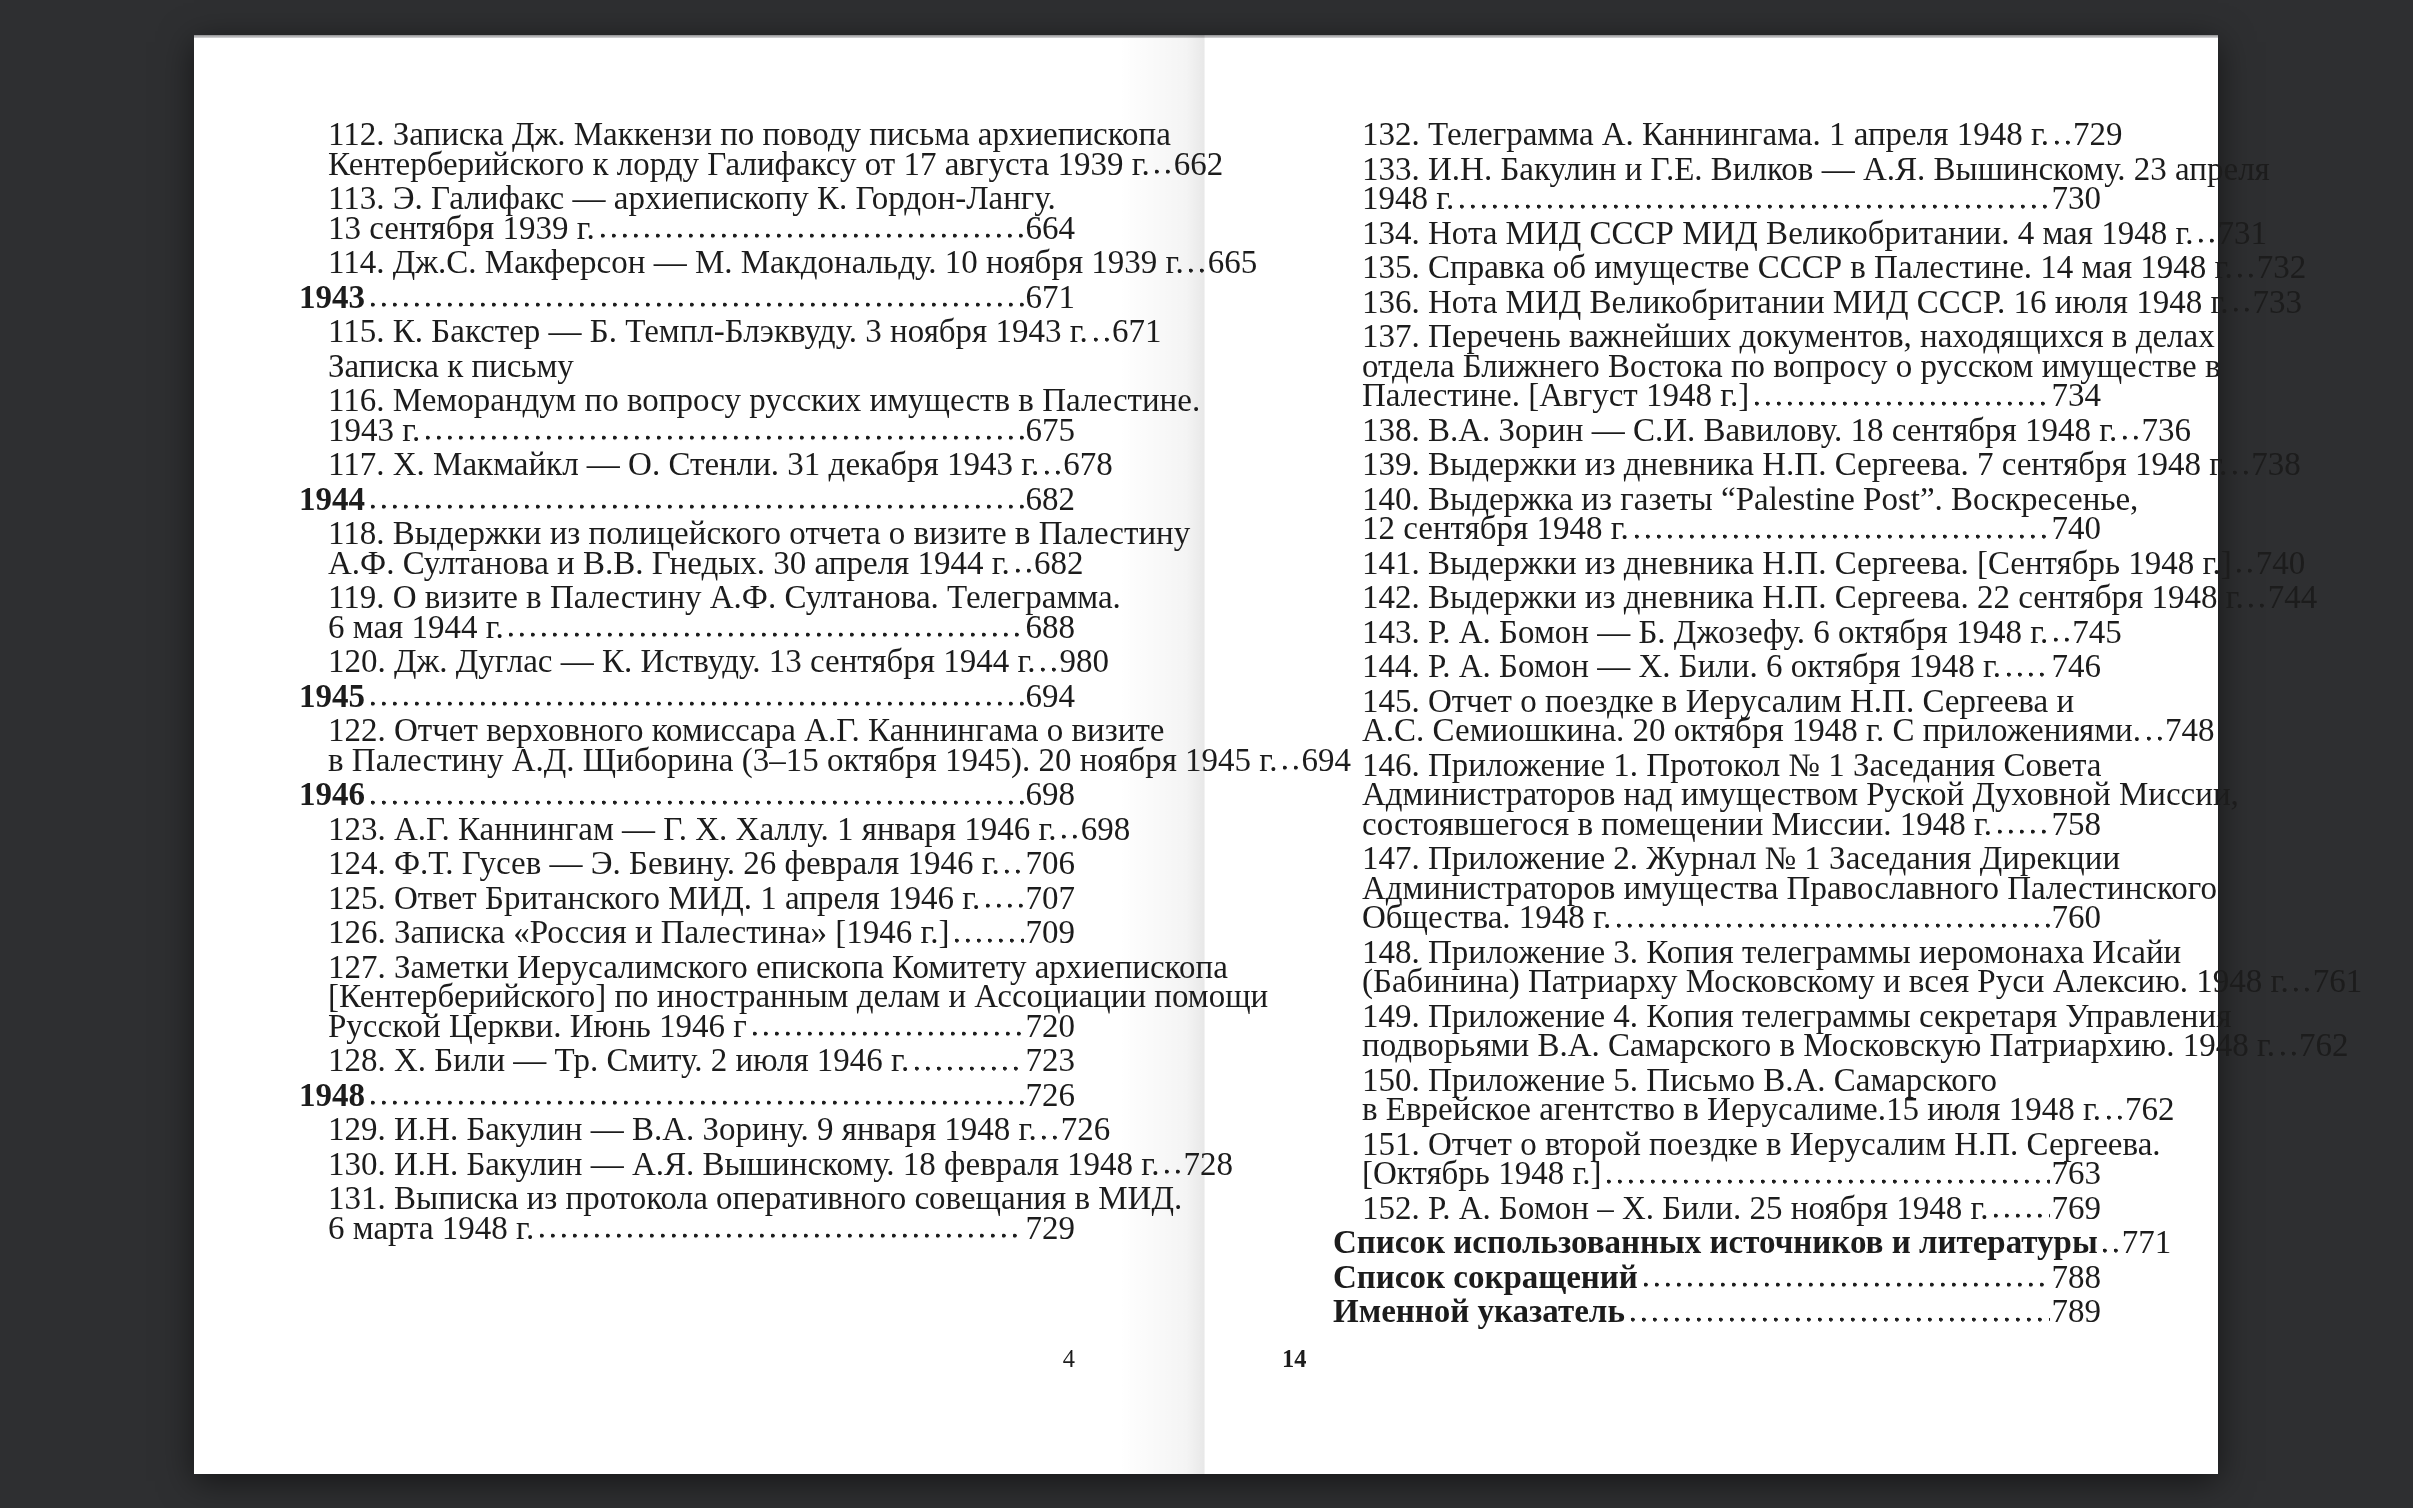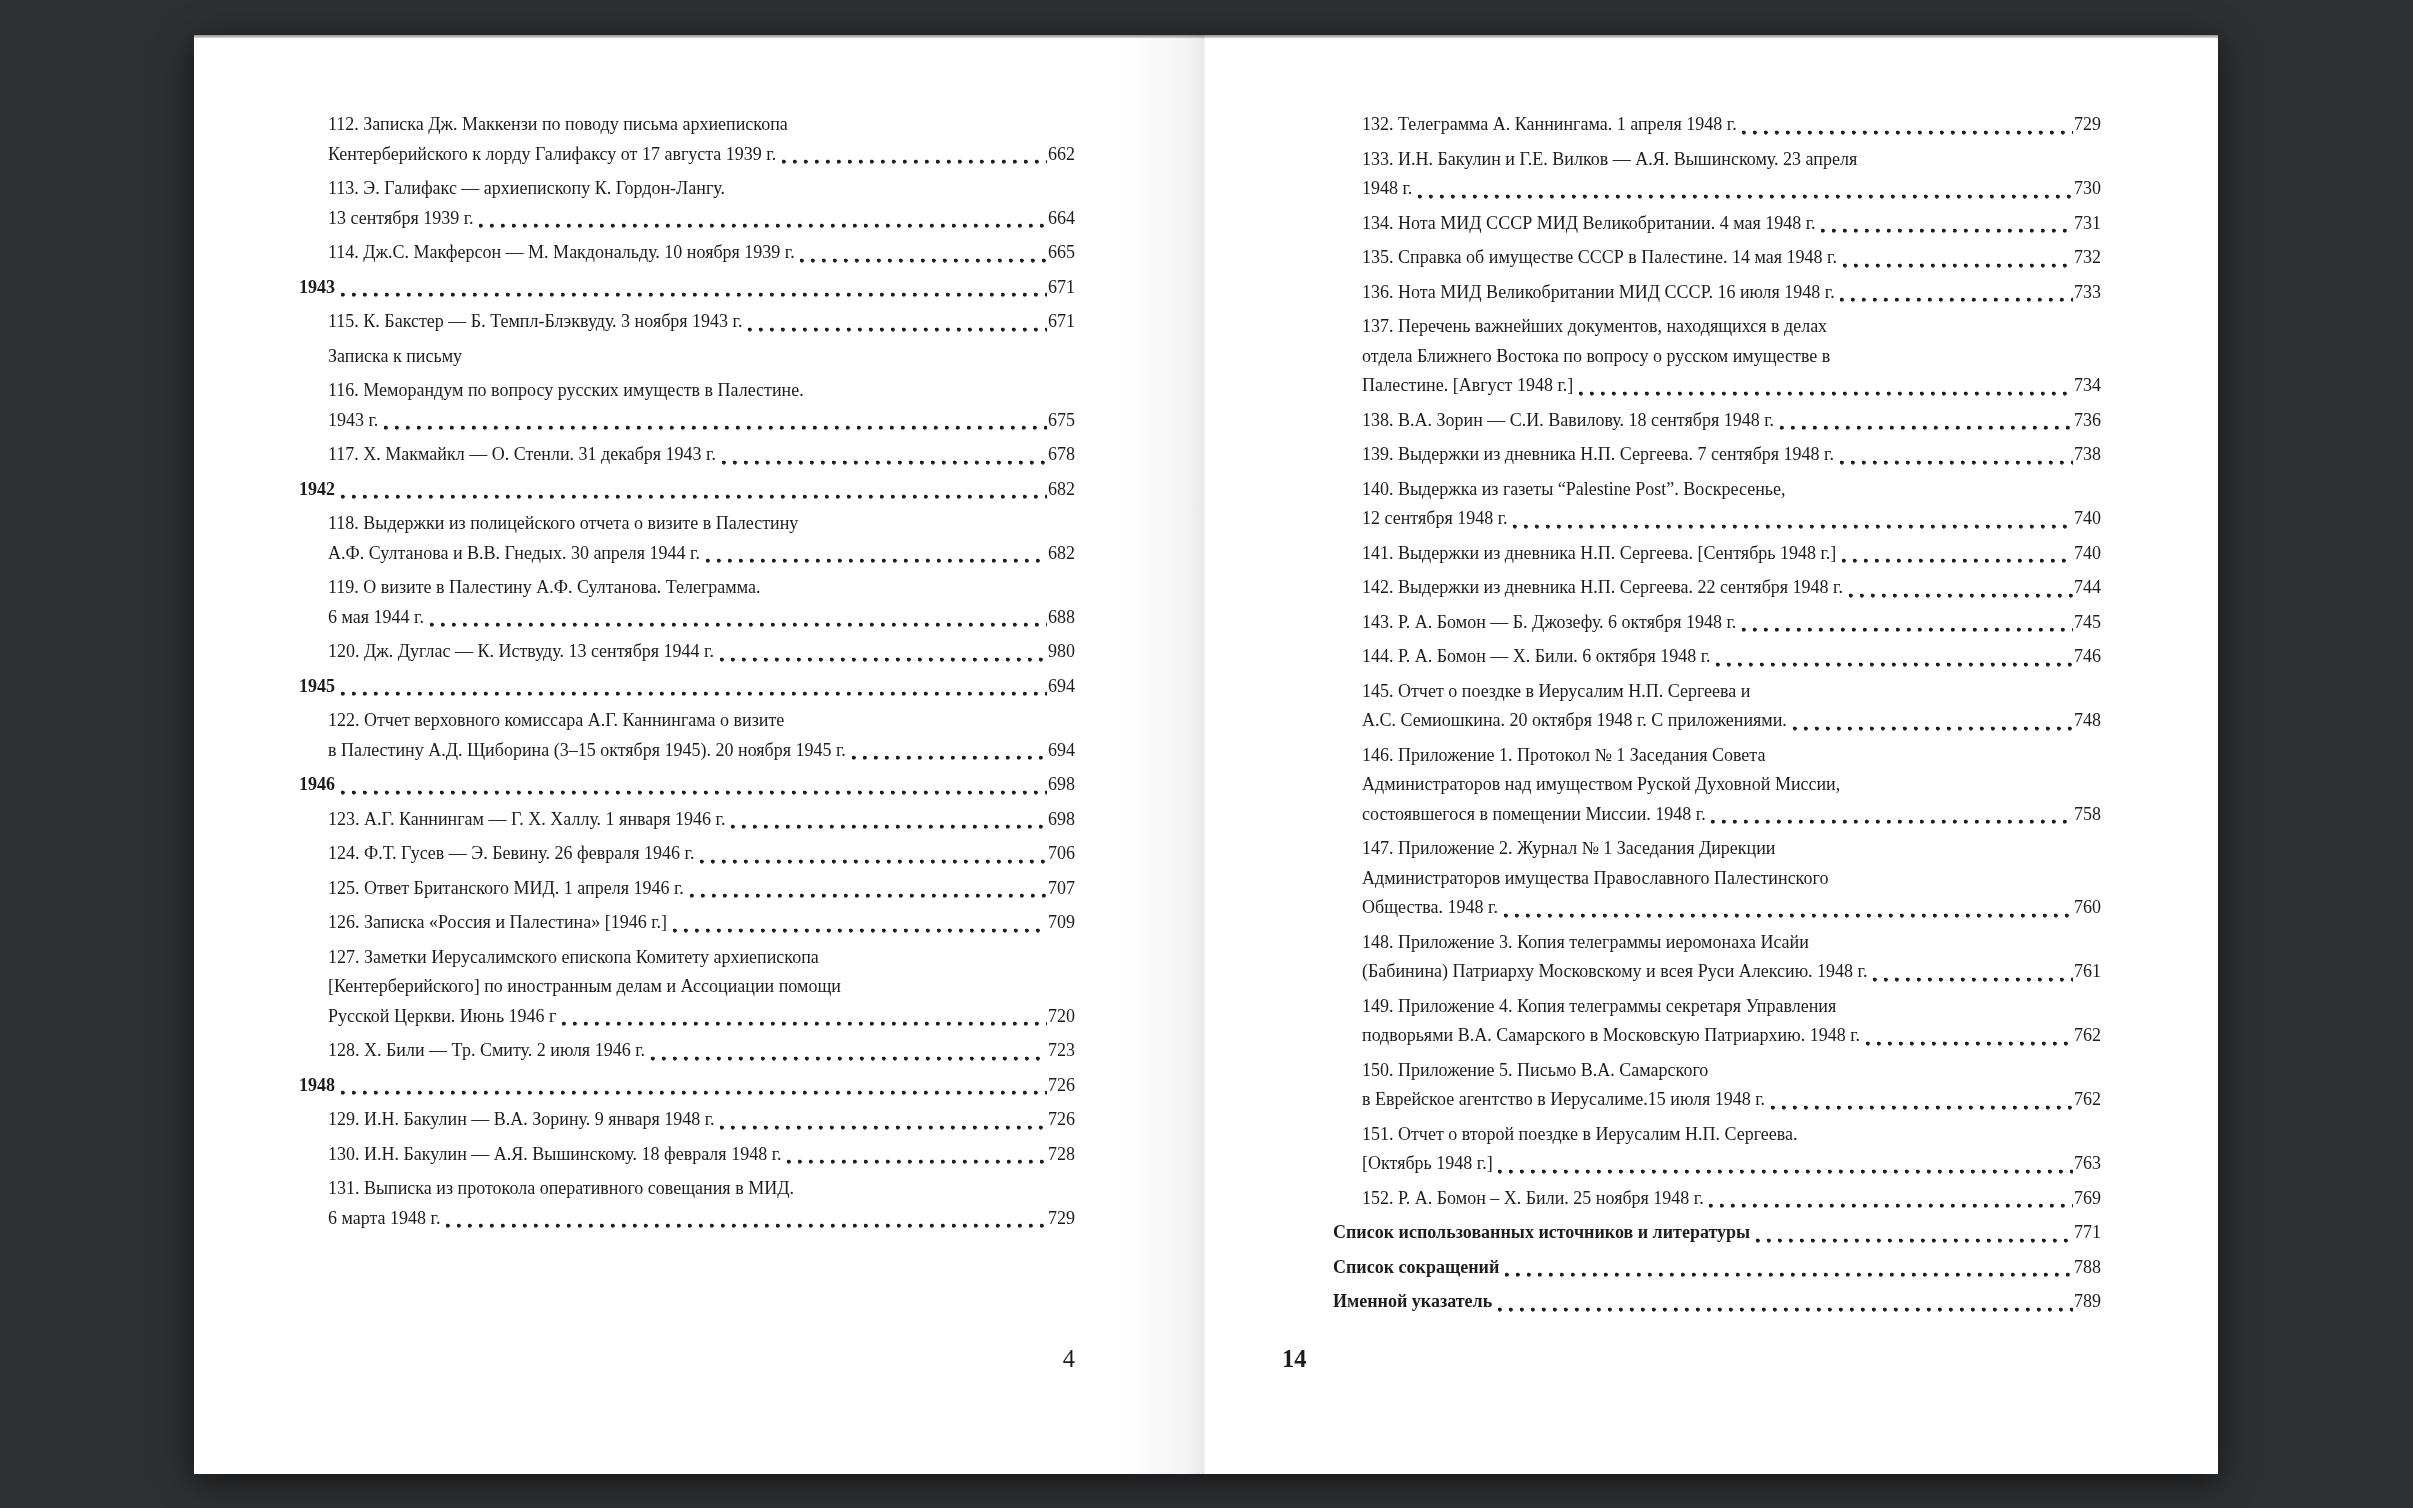--- a/index.html
+++ b/index.html
@@ -16,22 +16,22 @@
   }
   .page-edge-top{
     position:absolute;left:0;top:0;width:100%;height:2.9px;
     background:linear-gradient(to bottom,#8f8f91,#d8d8da);
   }
   .gutter{
     position:absolute;top:0;left:925px;width:86px;height:100%;
     background:linear-gradient(to right,rgba(0,0,0,0) 0%,rgba(0,0,0,0.045) 78%,rgba(0,0,0,0.09) 99%,rgba(0,0,0,0) 100%);
   }
   .col{
-    position:absolute;top:75px;
-    font-size:18px;line-height:29.5px;color:#1c1c1c;
+    position:absolute;top:85px;
+    font-size:33px;line-height:29.5px;color:#1c1c1c;
   }
   #col-left{left:105px;width:776px;}
   #col-right{left:1139px;width:768px;}
   .entry{margin:0 0 5px 0;}
   .entry.item{padding-left:29px;}
   .entry.year .txt,.entry.section .txt{font-weight:bold;}
   .tline{white-space:nowrap;}
   .tline.last{display:flex;align-items:baseline;}
   .txt{white-space:nowrap;}
   .leader{
@@ -103,21 +103,21 @@
         </div>
         <div class="entry item">
           <div class="tline last">
             <span class="txt">117. Х. Макмайкл — О. Стенли. 31 декабря 1943 г.</span>
             <span class="leader"></span>
             <span class="pnum">678</span>
           </div>
         </div>
         <div class="entry year">
           <div class="tline last">
-            <span class="txt">1942</span>
+            <span class="txt">1944</span>
             <span class="leader"></span>
             <span class="pnum">682</span>
           </div>
         </div>
         <div class="entry item">
           <div class="tline"><span class="txt">118. Выдержки из полицейского отчета о визите в Палестину</span></div>
           <div class="tline last">
             <span class="txt">А.Ф. Султанова и В.В. Гнедых. 30 апреля 1944 г.</span>
             <span class="leader"></span>
             <span class="pnum">682</span>

